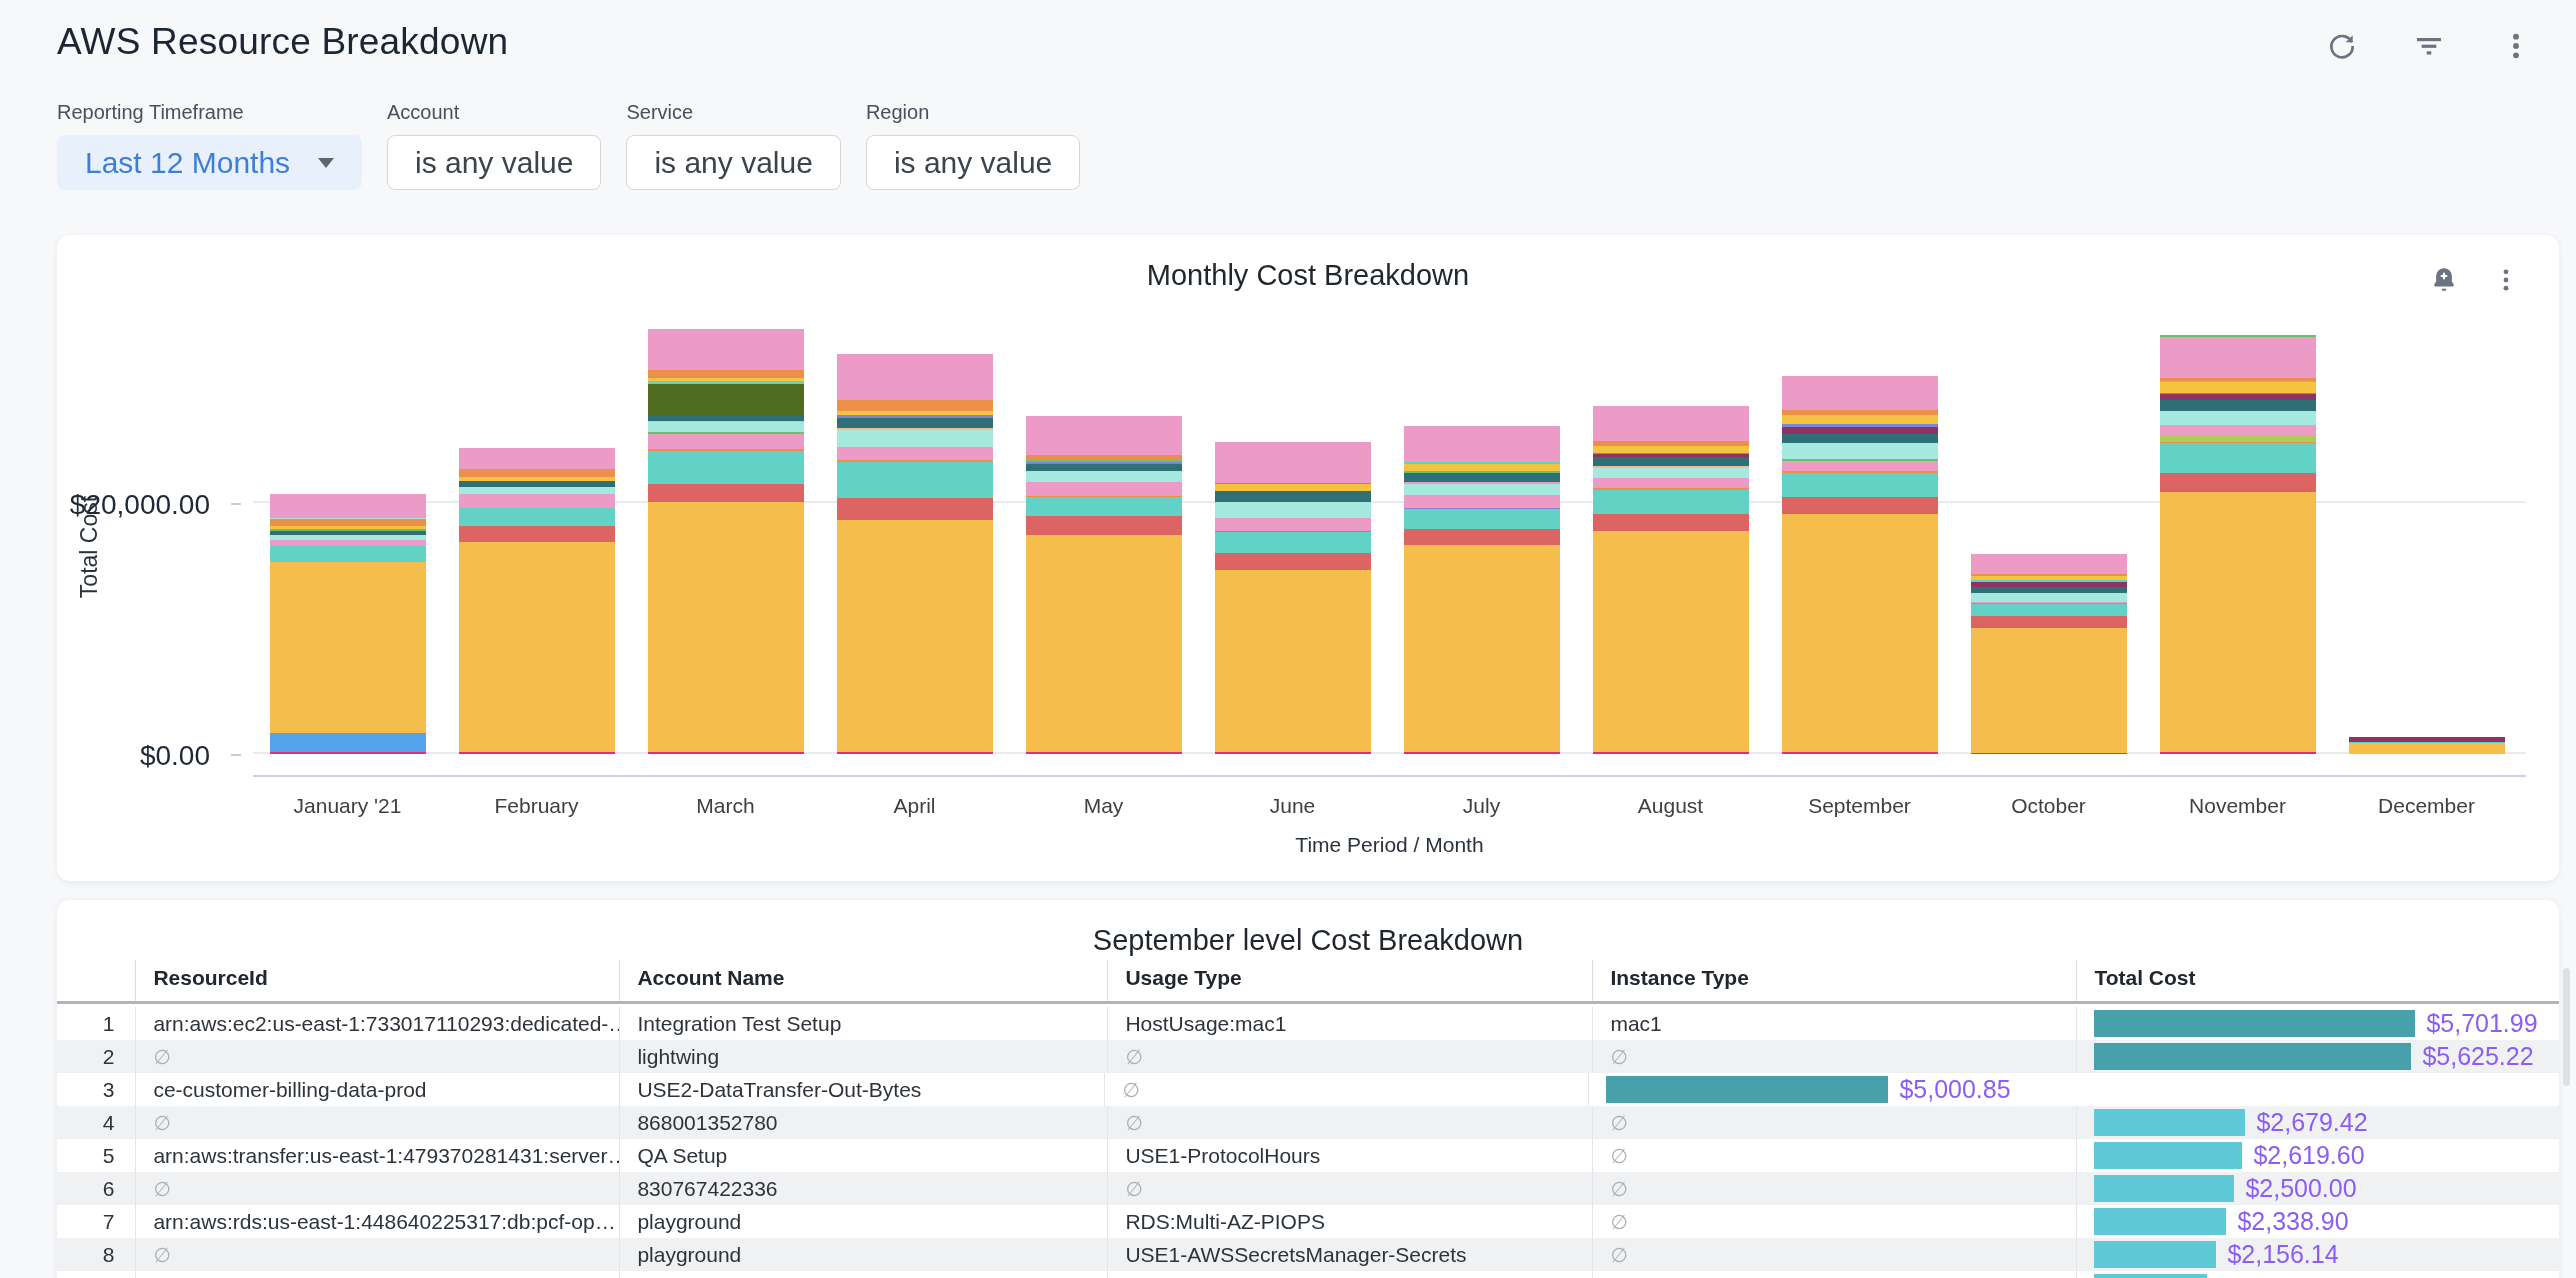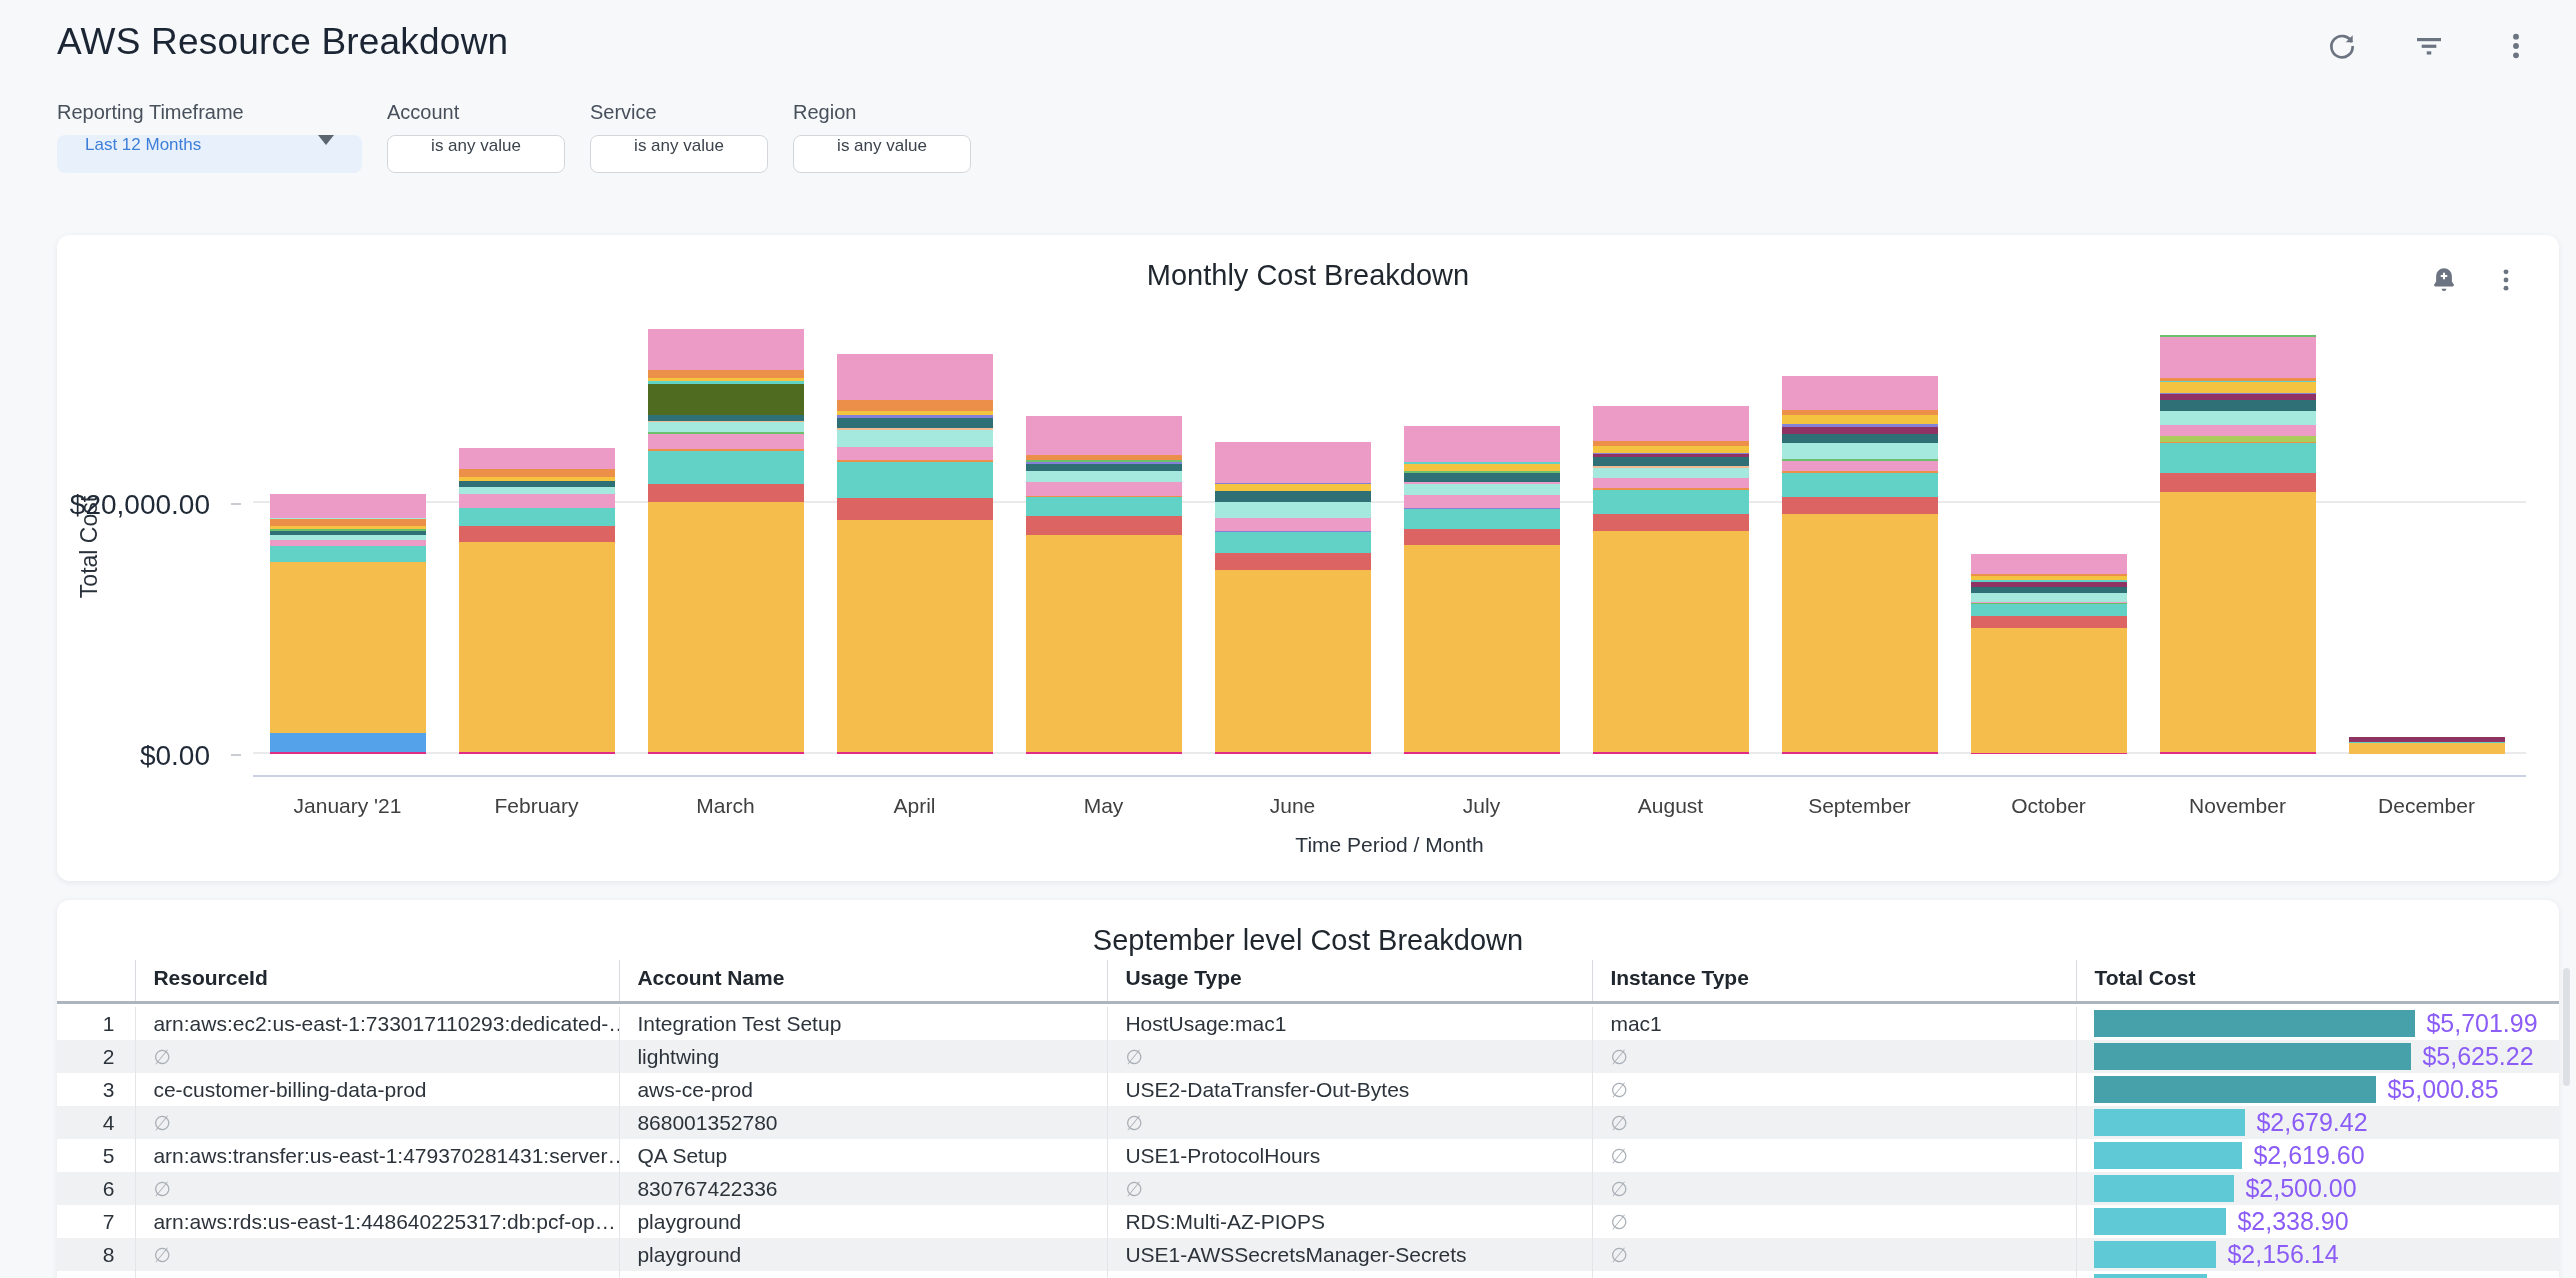--- a/index.html
+++ b/index.html
@@ -9,22 +9,22 @@
 
   
   .page-title { position:absolute; left:57px; top:20.5px; font-size:37px; font-weight:500; color:#1B2533; letter-spacing:0.2px; }
   .top-icons { position:absolute; right:43px; top:28px; display:flex; align-items:center; gap:52px; }
   .icon-btn { width:35px; height:35px; display:flex; align-items:center; justify-content:center; cursor:pointer; }
 
   
   .filters { position:absolute; left:57px; top:101px; display:flex; gap:25px; }
   .filter { display:flex; flex-direction:column; }
   .filter-label { font-size:20px; color:#47505B; margin-bottom:11px; }
-  .filter-box { height:38px; border-radius:8px; display:flex; justify-content:center;
-                font-size:17px; color:#3B434D; background:#fff; border:1.6px solid #D3D7DC; padding:0 27px; cursor:pointer; }
+  .filter-box { height:55px; border-radius:8px; display:flex; align-items:center; justify-content:center;
+                font-size:30px; color:#3B434D; background:#fff; border:1.6px solid #D3D7DC; padding:0 27px; cursor:pointer; }
   .filter-box.active { background:#E8F1FB; border:none; color:#3D7ED9; width:305px; justify-content:space-between; padding:0 28px; }
   .filter-box.plain { min-width:178px; }
   .caret { width:0; height:0; border-left:8.7px solid transparent; border-right:8.7px solid transparent; border-top:10.3px solid #5C6670; }
 
   
   .card { position:absolute; left:57px; width:2502px; background:#fff; border-radius:12.6px;
           box-shadow:0 1.6px 6.3px rgba(25,35,55,.07); }
   .chart-card { top:235px; height:646px; }
   .table-card { top:900px; height:489px; }
   .card-title { position:absolute; left:0; right:0; top:24px; text-align:center; font-size:29px; color:#1F262D; }
@@ -404,21 +404,20 @@
             <span class="null-val">∅</span>
           </div>
           <div class="tc col-cost sep">
             <div class="cost-bar" style="width: 317px; background: rgb(71, 161, 171);"></div>
             <span class="cost-text">$5,625.22</span>
           </div>
         </div>
         <div class="trow">
           <div class="tc col-num">3</div>
           <div class="tc col-res sep">ce-customer-billing-data-prod</div>
-          <div class="tc col-acct sep">aws-ce-prod</div>
           <div class="tc col-usage sep">USE2-DataTransfer-Out-Bytes</div>
           <div class="tc col-inst sep">
             <span class="null-val">∅</span>
           </div>
           <div class="tc col-cost sep">
             <div class="cost-bar" style="width: 282px; background: rgb(71, 161, 171);"></div>
             <span class="cost-text">$5,000.85</span>
           </div>
         </div>
         <div class="trow even">

